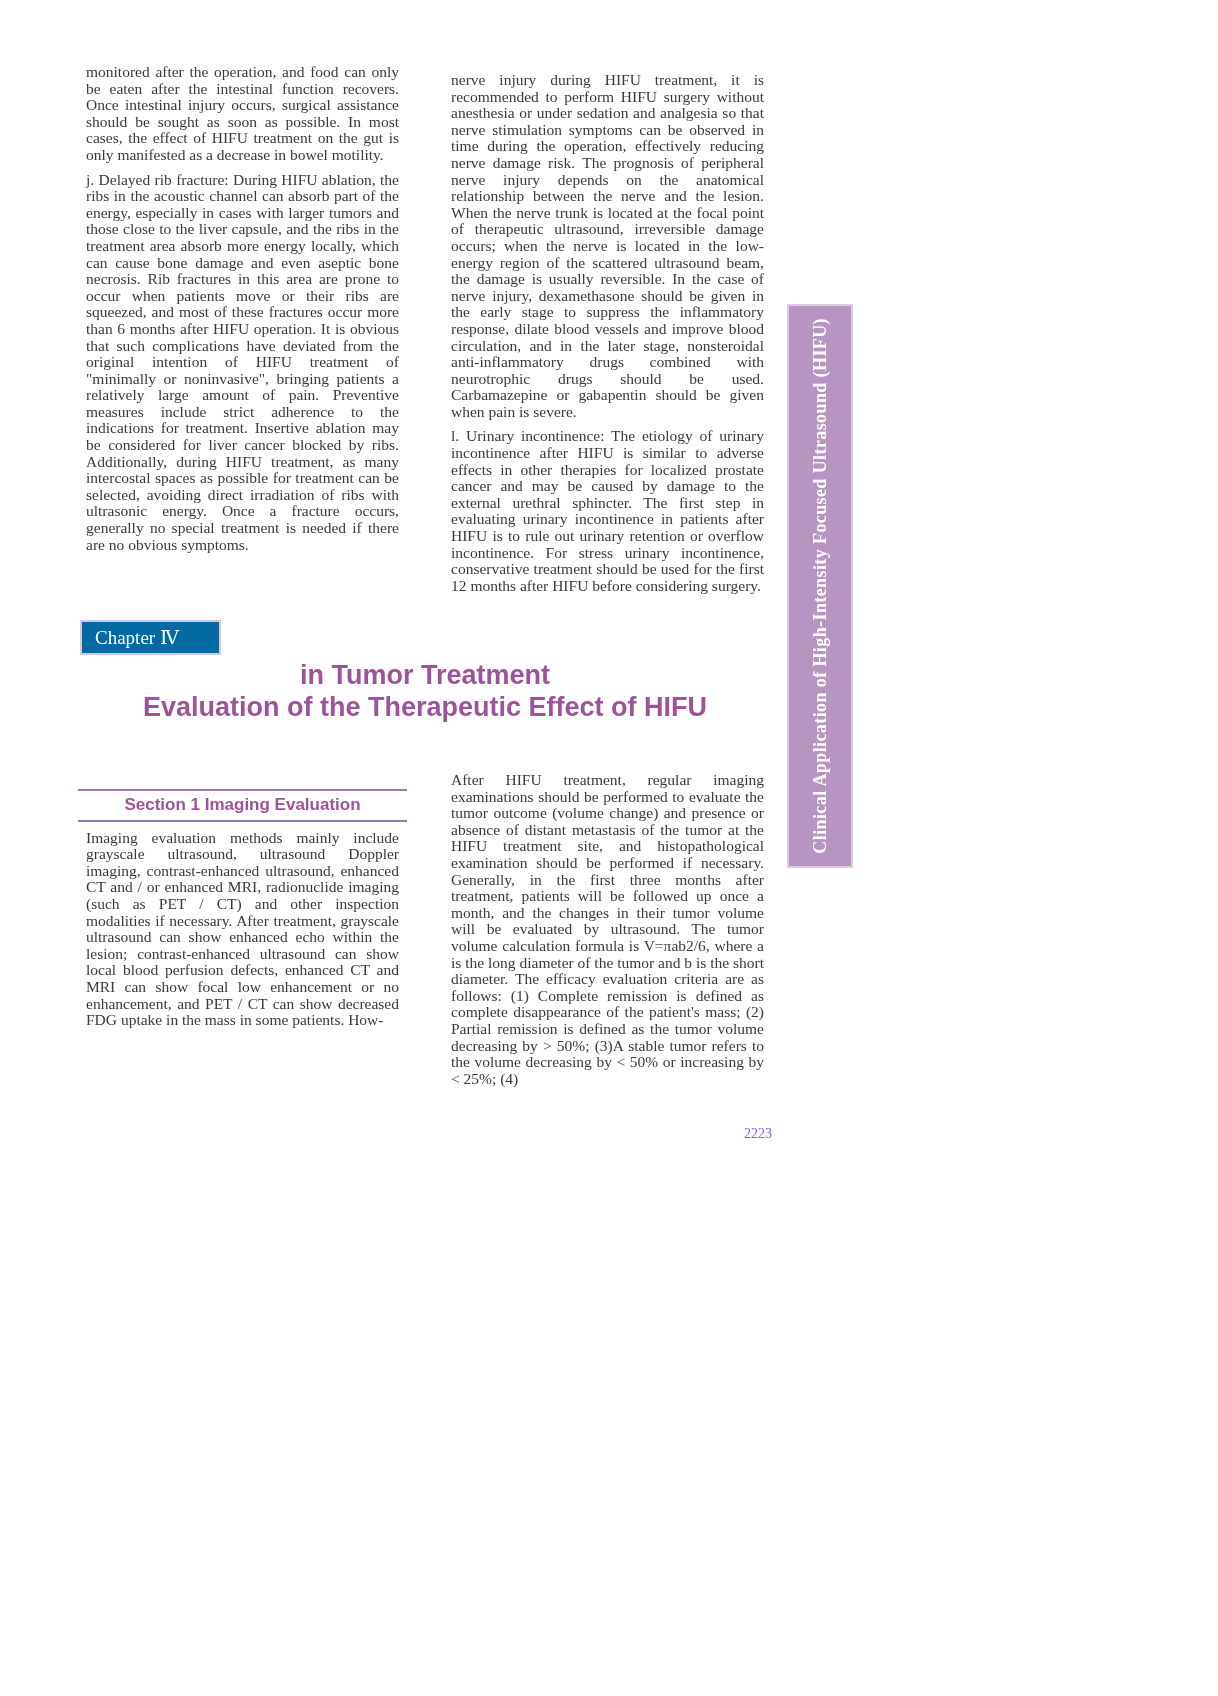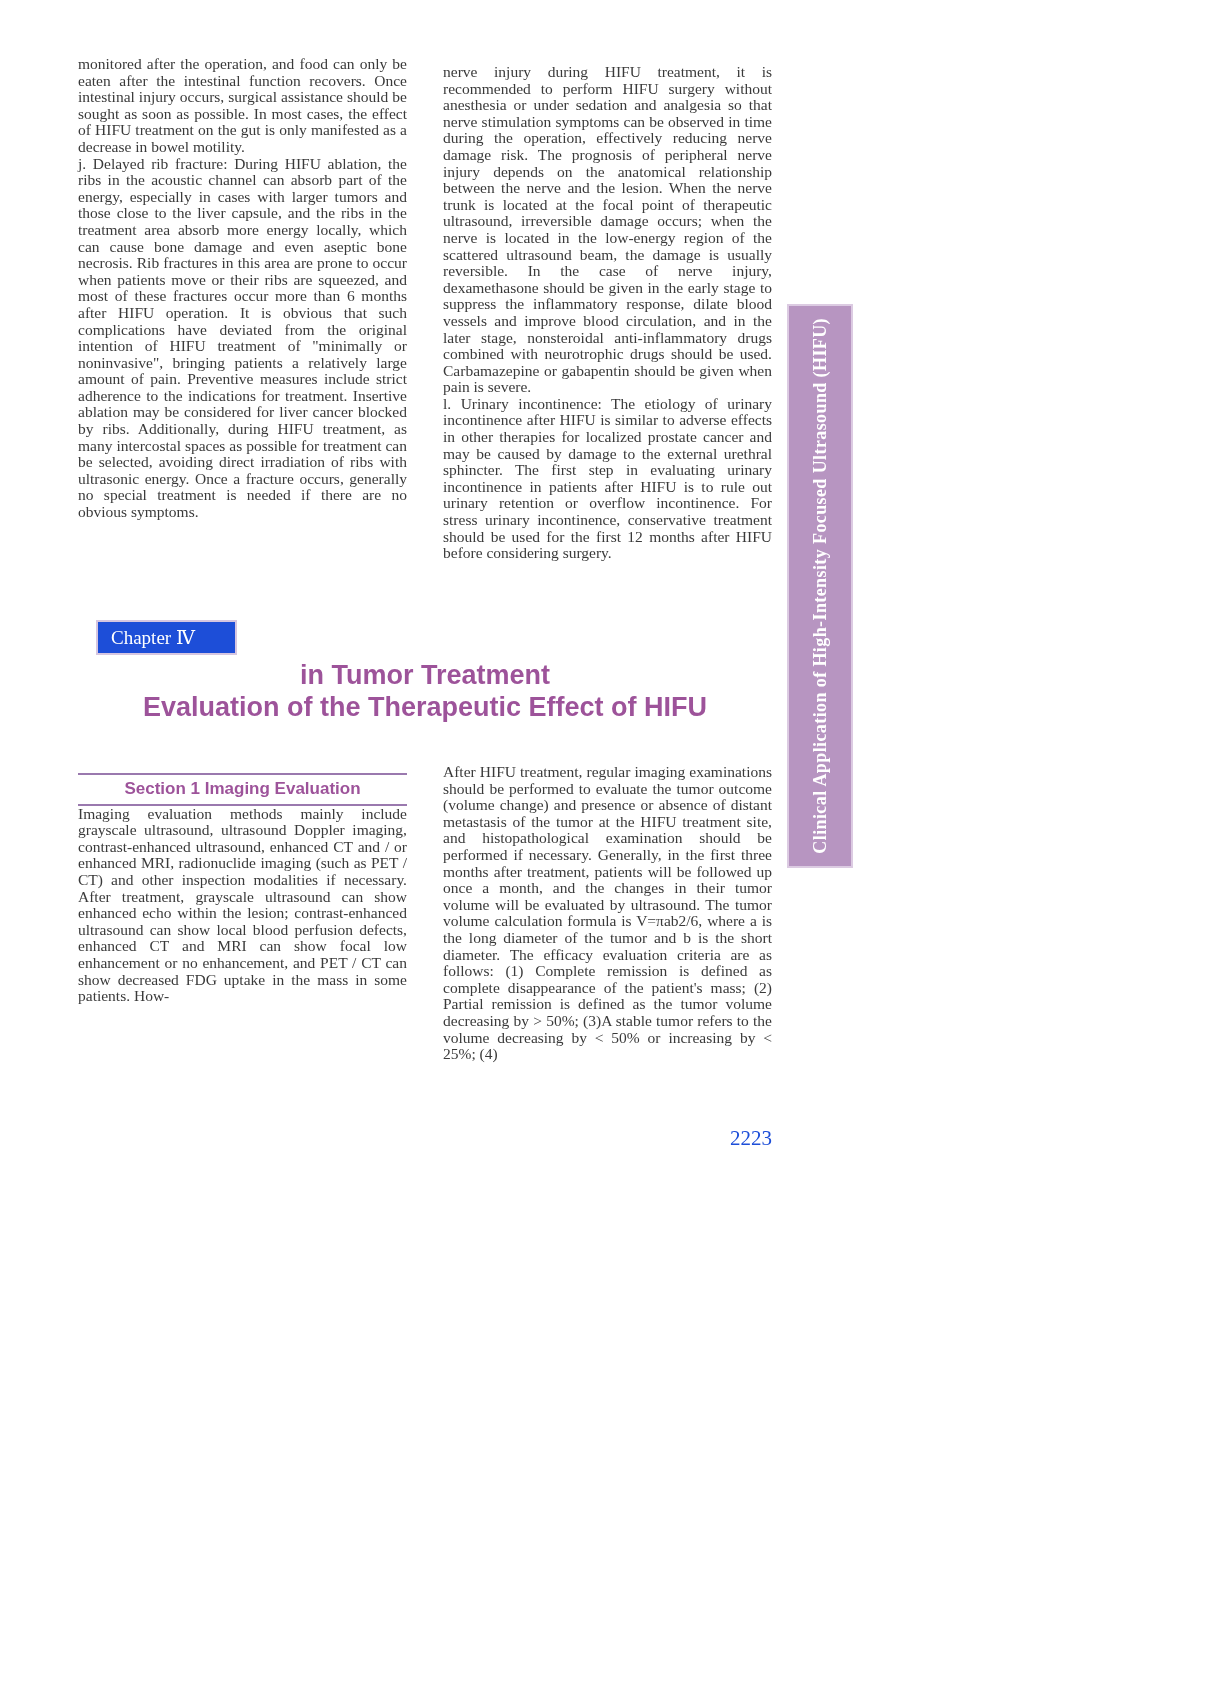--- a/index.html
+++ b/index.html
@@ -11,50 +11,50 @@
     font-family: "Liberation Serif", "DejaVu Serif", serif;
     color: #3a3a3a;
     overflow: hidden;
   }
   .col {
     position: absolute;
     text-align: justify;
     font-size: 15.5px;
     line-height: 16.6px;
   }
-  .col p { margin: 0; }
+  .col p { margin: 8px; }
   .top-left  { left: 78px;  top: 56px;  width: 329px; }
   .top-right { left: 443px; top: 64px;  width: 329px; }
   .bot-left  { left: 78px;  top: 764px; width: 329px; }
   .bot-right { left: 443px; top: 764px; width: 329px; }
 
   .chapter-badge {
     position: absolute;
-    left: 96px; top: 620px;
+    left: 80px; top: 620px;
     width: 124px; height: 31px;
-    background: #1d4ed8;
+    background: #0369a1;
     border: 2px solid #d6c6e0;
     color: #ffffff;
     font-family: "Liberation Serif", "DejaVu Serif", serif;
     font-size: 19px;
     line-height: 31px;
     padding-left: 13px;
   }
   .chapter-title {
     position: absolute;
     left: 78px; top: 659px;
     width: 694px;
     text-align: center;
     color: #9d539a;
     font-family: "Liberation Sans", "DejaVu Sans", sans-serif;
     font-weight: 700;
     font-size: 27px;
     line-height: 32px;
   }
-  .section-header-block { margin-top: 9px; }
+  .section-header-block { margin-top: 25px; }
   .rule { height: 1.5px; background: #9a79ae; }
   .section-header {
     text-align: center;
     color: #9d539a;
     font-family: "Liberation Sans", "DejaVu Sans", sans-serif;
     font-weight: 700;
     font-size: 17px;
     padding: 6px 0 7px 0;
   }
   .body-after-header { margin-top: 9px; font-family: Liberation Serif, serif; }
@@ -78,22 +78,22 @@
     font-weight: 700;
     font-size: 18px;
     letter-spacing: 0.4px;
     white-space: nowrap;
   }
   .page-number {
     position: absolute;
     left: 443px; top: 1126px;
     width: 329px;
     text-align: right;
-    font-size: 21px;
-    color: #1d4ed8;
+    font-size: 14px;
+    color: #8b5cf6;
   }
 </style>
 </head>
 <body>
 
 <div class="page">
 
   <div class="col top-left">
     <p>monitored after the operation, and food can only be eaten after the intestinal function recovers. Once intestinal injury occurs, surgical assistance should be sought as soon as possible. In most cases, the effect of HIFU treatment on the gut is only manifested as a decrease in bowel motility.</p>
     <p>j. Delayed rib fracture: During HIFU ablation, the ribs in the acoustic channel can absorb part of the energy, especially in cases with larger tumors and those close to the liver capsule, and the ribs in the treatment area absorb more energy locally, which can cause bone damage and even aseptic bone necrosis. Rib fractures in this area are prone to occur when patients move or their ribs are squeezed, and most of these fractures occur more than 6 months after HIFU operation. It is obvious that such complications have deviated from the original intention of HIFU treatment of "minimally or noninvasive", bringing patients a relatively large amount of pain. Preventive measures include strict adherence to the indications for treatment. Insertive ablation may be considered for liver cancer blocked by ribs. Additionally, during HIFU treatment, as many intercostal spaces as possible for treatment can be selected, avoiding direct irradiation of ribs with ultrasonic energy. Once a fracture occurs, generally no special treatment is needed if there are no obvious symptoms.</p>

